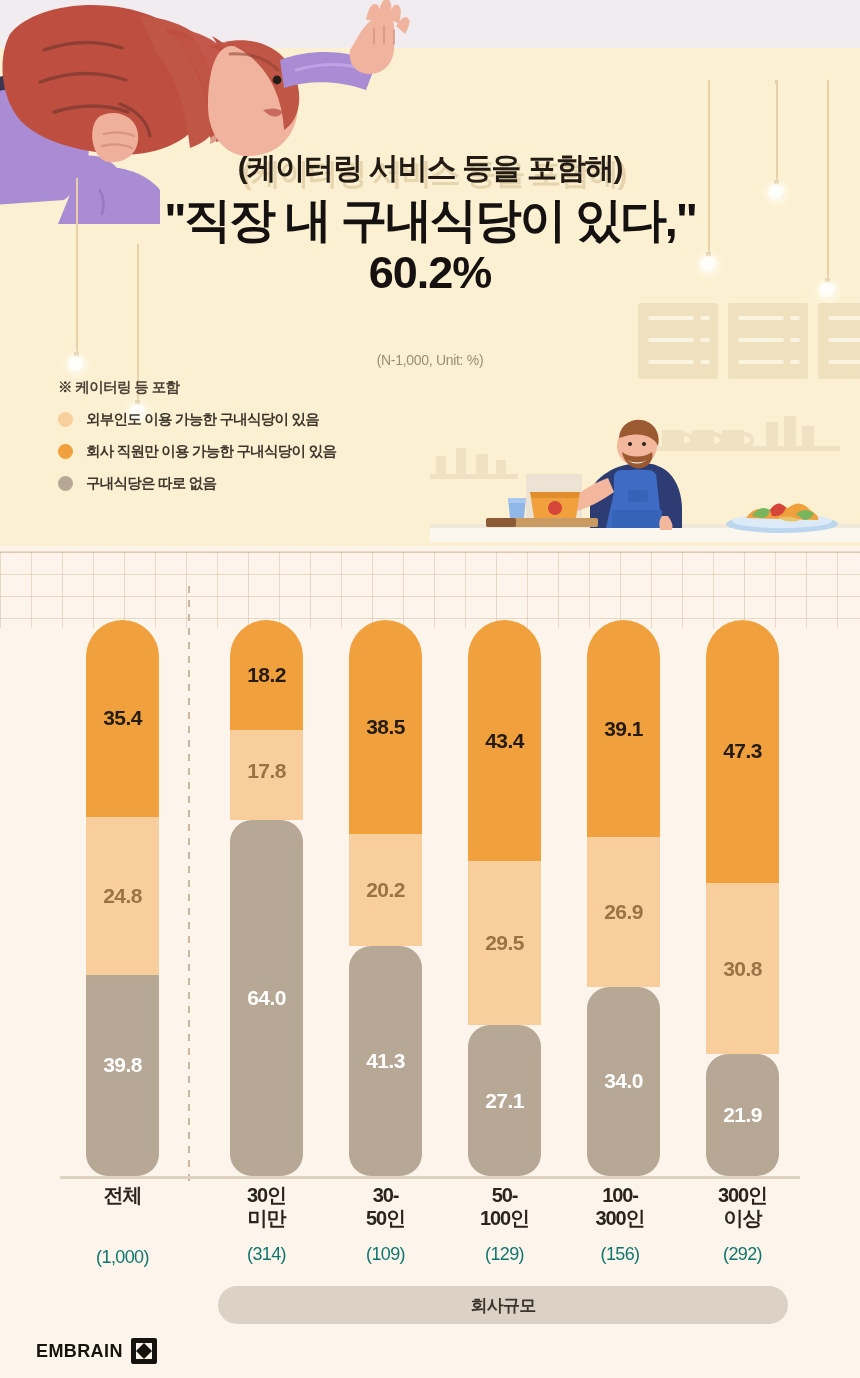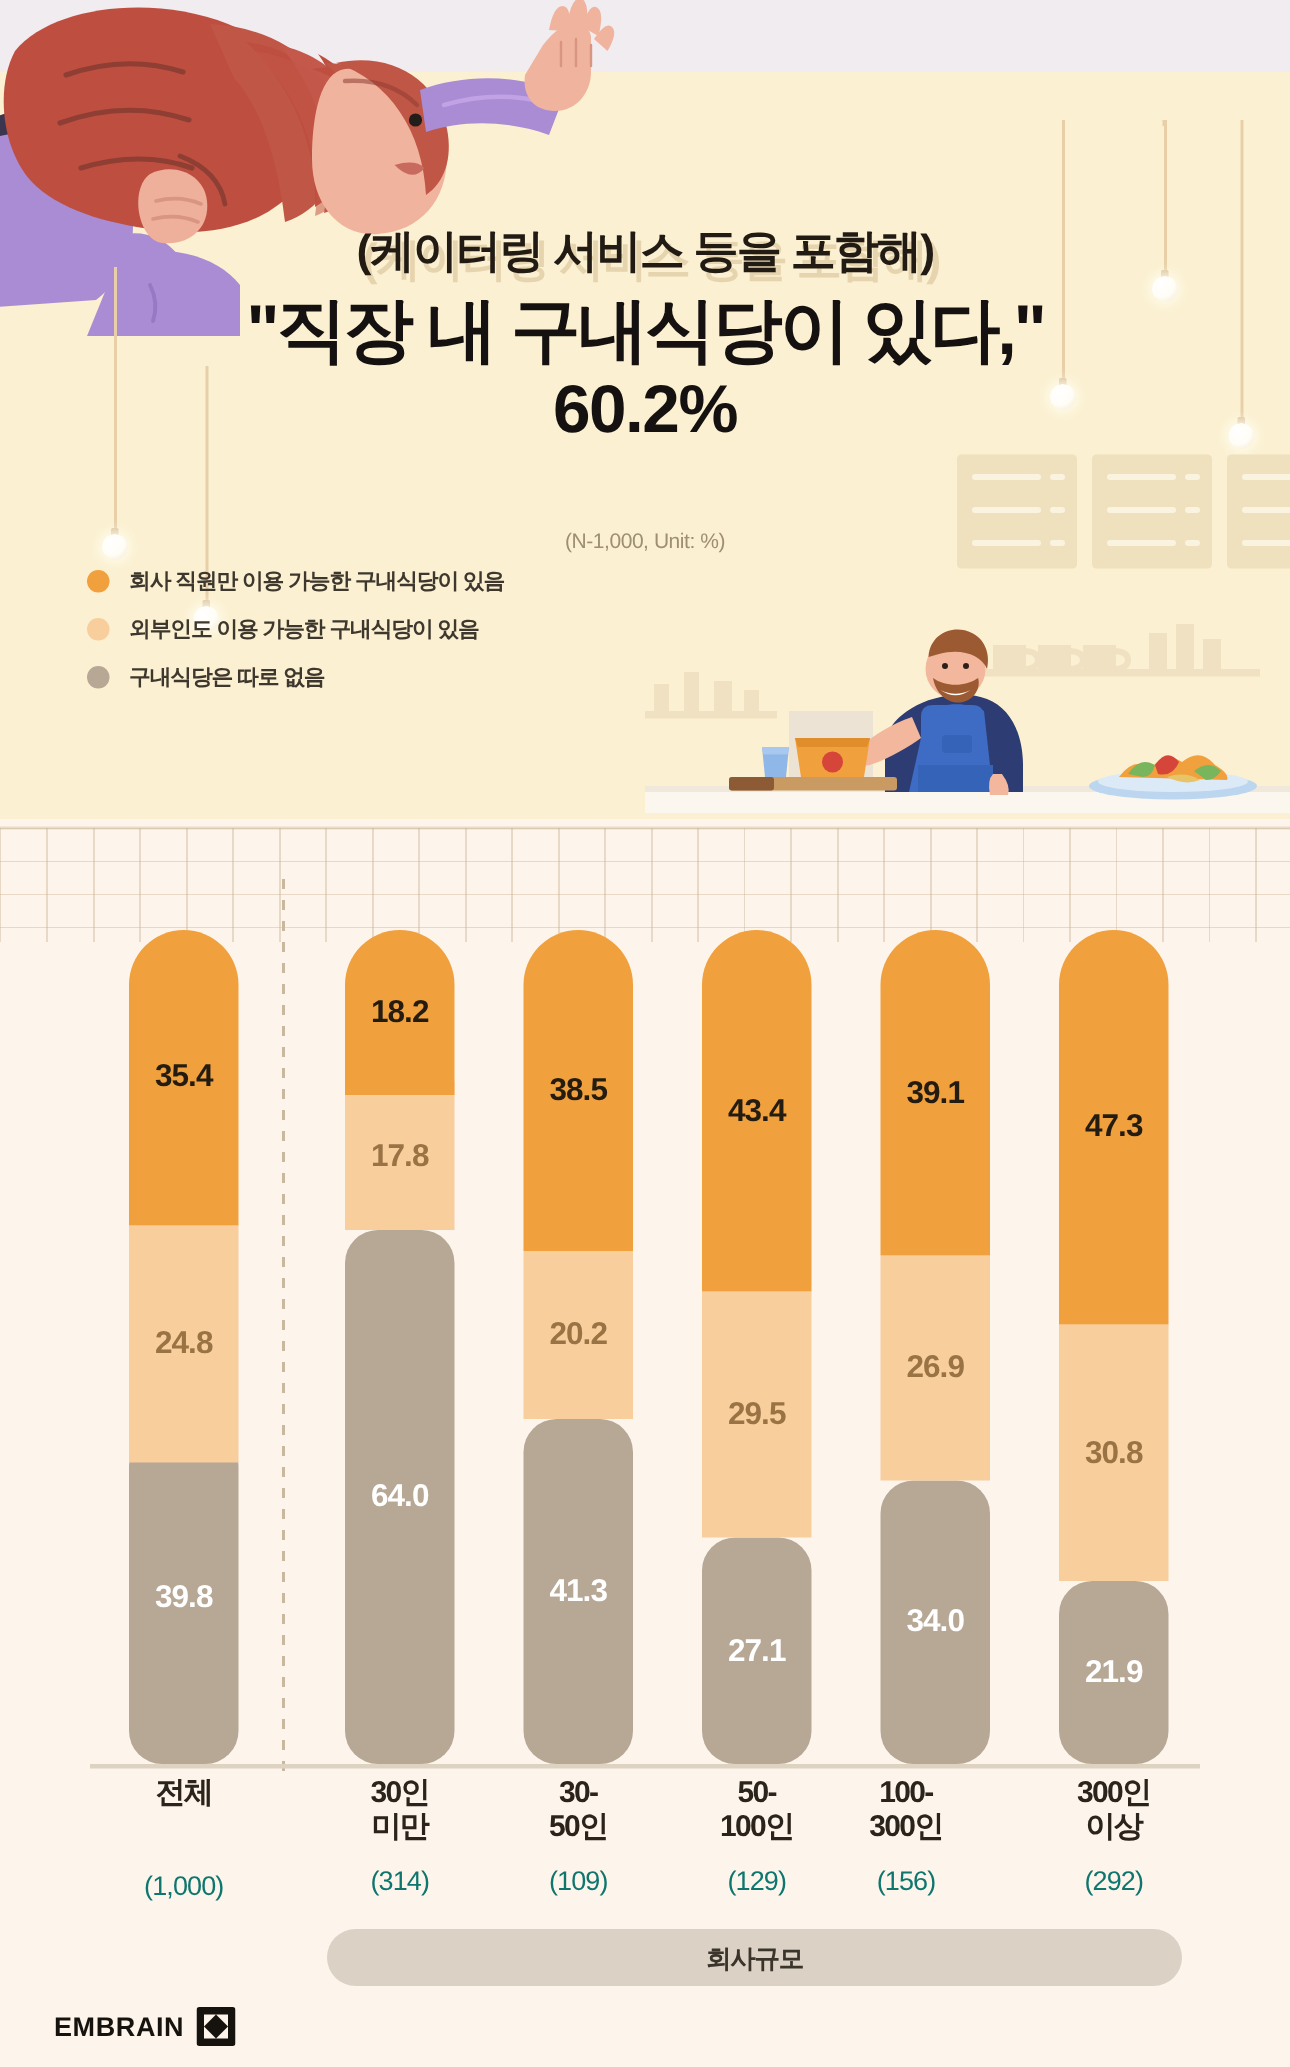--- a/index.html
+++ b/index.html
@@ -265,28 +265,29 @@
     </div>
 
     <div class="title-wrap">
       <div class="title-sub">(케이터링 서비스 등을 포함해)</div>
       <div class="title-main">"직장 내 구내식당이 있다,"</div>
       <div class="title-pct">60.2%</div>
     </div>
     <div class="title-note">(N-1,000, Unit: %)</div>
 
     <div class="legend">
-
+      <div class="legend-head">※ 케이터링 등 포함</div>
+
+      <div class="legend-row">
+        <span class="legend-dot" style="background:#F8CE9D"></span>
+        <span class="legend-label">외부인도 이용 가능한 구내식당이 있음</span>
+      </div>
       <div class="legend-row">
         <span class="legend-dot" style="background:#F0A03C"></span>
         <span class="legend-label">회사 직원만 이용 가능한 구내식당이 있음</span>
-      </div>
-      <div class="legend-row">
-        <span class="legend-dot" style="background:#F8CE9D"></span>
-        <span class="legend-label">외부인도 이용 가능한 구내식당이 있음</span>
       </div>
       <div class="legend-row">
         <span class="legend-dot" style="background:#B7A795"></span>
         <span class="legend-label">구내식당은 따로 없음</span>
       </div>
     </div>
 
     <svg class="chef" viewBox="0 0 430 170">
 
       <rect x="0" y="96" width="88" height="5" fill="#EFE1C1"></rect>
@@ -432,21 +433,21 @@
           <div class="seg seg-bot" style="top: 440.96px; height: 189.04px; background: rgb(183, 167, 149);">
             <span class="seg-val v-bot">34.0</span>
           </div>
           <div class="seg seg-mid" style="top: 291.396px; height: 149.564px; background: rgb(248, 206, 157);">
             <span class="seg-val v-mid">26.9</span>
           </div>
           <div class="seg seg-top" style="top: 74px; height: 217.396px; background: rgb(240, 160, 60);">
             <span class="seg-val v-top">39.1</span>
           </div>
         </div>
-        <div class="xcat" style="left: 549px;">
+        <div class="xcat" style="left: 565px;">
           <div class="xcat-label">
             <div>100-</div>
             <div>300인</div>
           </div>
           <div class="xcat-n">(156)</div>
         </div>
         <div class="bar" style="left: 706px; top: 0px;">
           <div class="seg seg-bot" style="top: 508.236px; height: 121.764px; background: rgb(183, 167, 149);">
             <span class="seg-val v-bot">21.9</span>
           </div>

